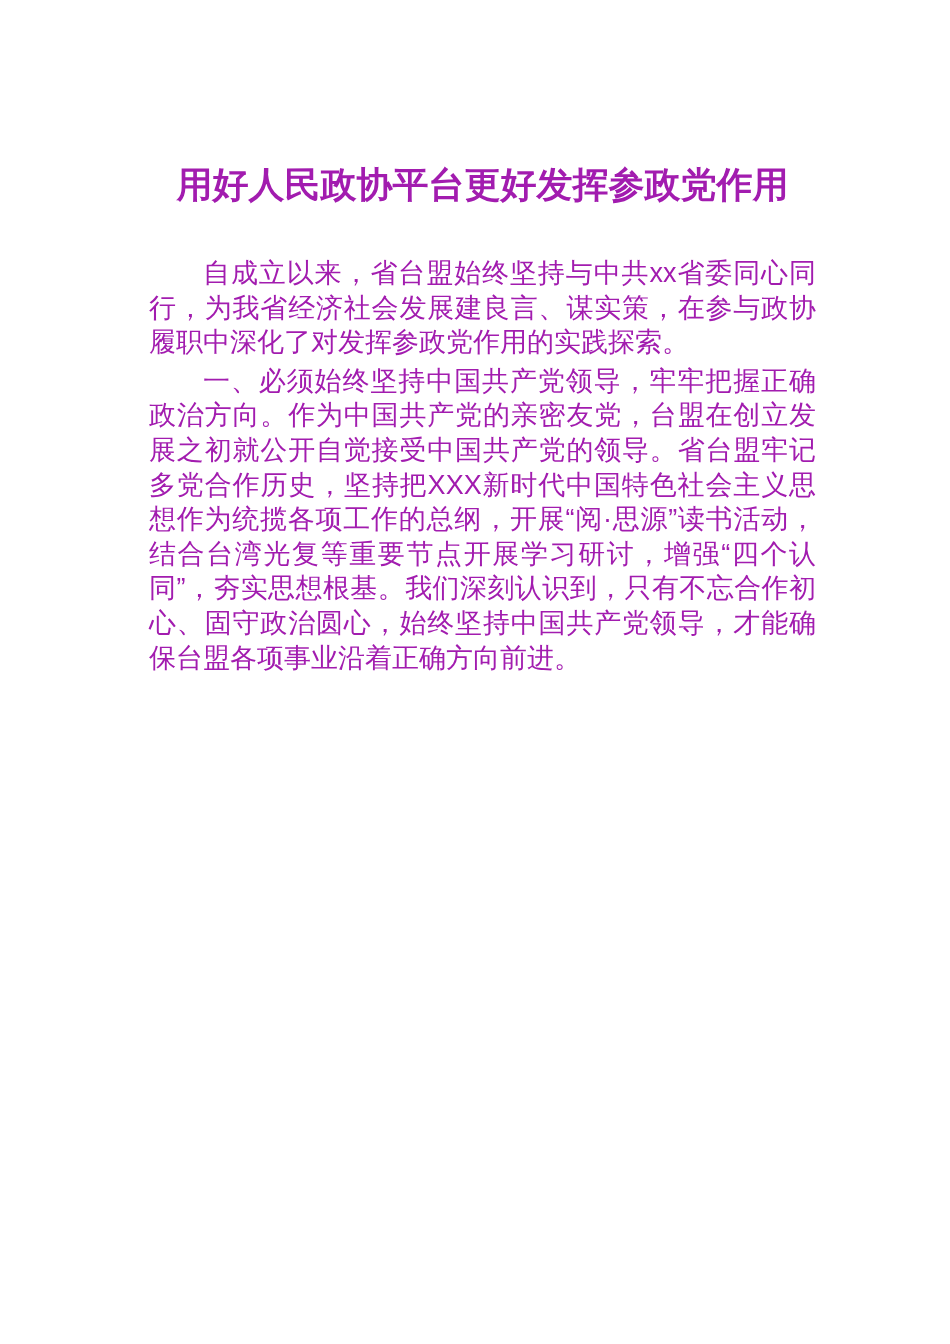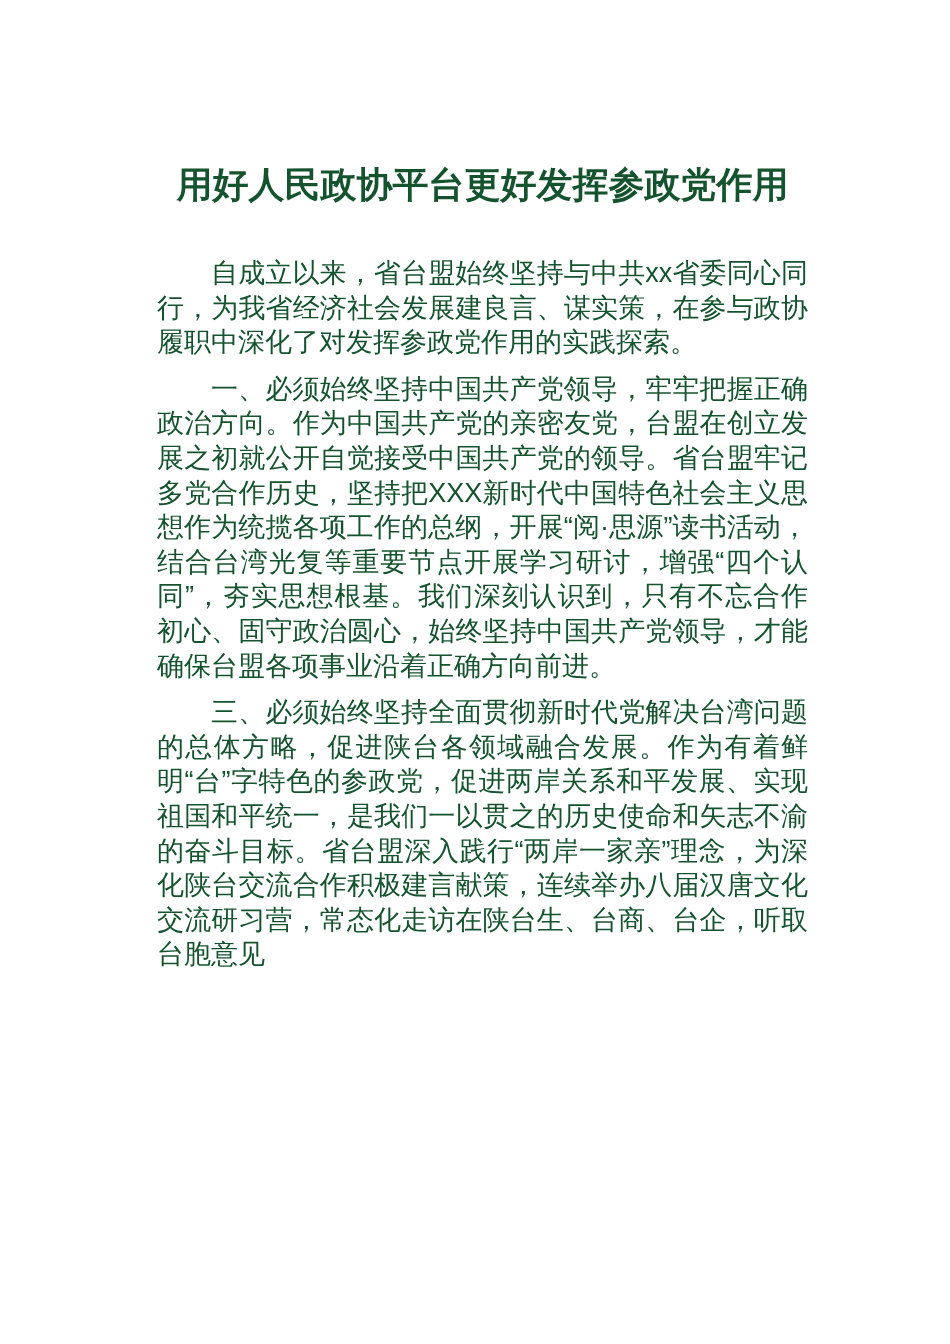--- a/index.html
+++ b/index.html
@@ -6,54 +6,53 @@
     margin: 0;
     padding: 0;
     background: #ffffff;
   }
   .page {
     position: relative;
     width: 950px;
     height: 996px;
     background: #ffffff;
     overflow: hidden;
-    color: #14532d;
+    color: #a21caf;
     font-family: "Liberation Sans", sans-serif;
   }
   .doc {
     position: absolute;
     left: 145px;
     top: 163px;
     width: 675px;
   }
   .doc-title {
     margin: 0 0 49px 0;
     font-size: 36px;
     line-height: 44px;
     font-weight: bold;
     text-align: center;
     white-space: nowrap;
     letter-spacing: 0;
   }
   .doc-body p {
-    margin: 12px;
+    margin: 4px;
     font-size: 27px;
     line-height: 34.6px;
     text-align: justify;
     text-justify: inter-ideograph;
     text-indent: 2em;
     word-break: break-all;
     overflow-wrap: break-word;
   }
 </style>
 </head>
 <body>
 
 <div class="page">
   <div class="doc">
     <h1 class="doc-title">用好人民政协平台更好发挥参政党作用</h1>
     <div class="doc-body">
       <p>自成立以来，省台盟始终坚持与中共xx省委同心同行，为我省经济社会发展建良言、谋实策，在参与政协履职中深化了对发挥参政党作用的实践探索。</p>
       <p>一、必须始终坚持中国共产党领导，牢牢把握正确政治方向。作为中国共产党的亲密友党，台盟在创立发展之初就公开自觉接受中国共产党的领导。省台盟牢记多党合作历史，坚持把XXX新时代中国特色社会主义思想作为统揽各项工作的总纲，开展“阅·思源”读书活动，结合台湾光复等重要节点开展学习研讨，增强“四个认同”，夯实思想根基。我们深刻认识到，只有不忘合作初心、固守政治圆心，始终坚持中国共产党领导，才能确保台盟各项事业沿着正确方向前进。</p>
-      <p>三、必须始终坚持全面贯彻新时代党解决台湾问题的总体方略，促进陕台各领域融合发展。作为有着鲜明“台”字特色的参政党，促进两岸关系和平发展、实现祖国和平统一，是我们一以贯之的历史使命和矢志不渝的奋斗目标。省台盟深入践行“两岸一家亲”理念，为深化陕台交流合作积极建言献策，连续举办八届汉唐文化交流研习营，常态化走访在陕台生、台商、台企，听取台胞意见</p>
     </div>
   </div>
 </div>
 
 </body></html>

